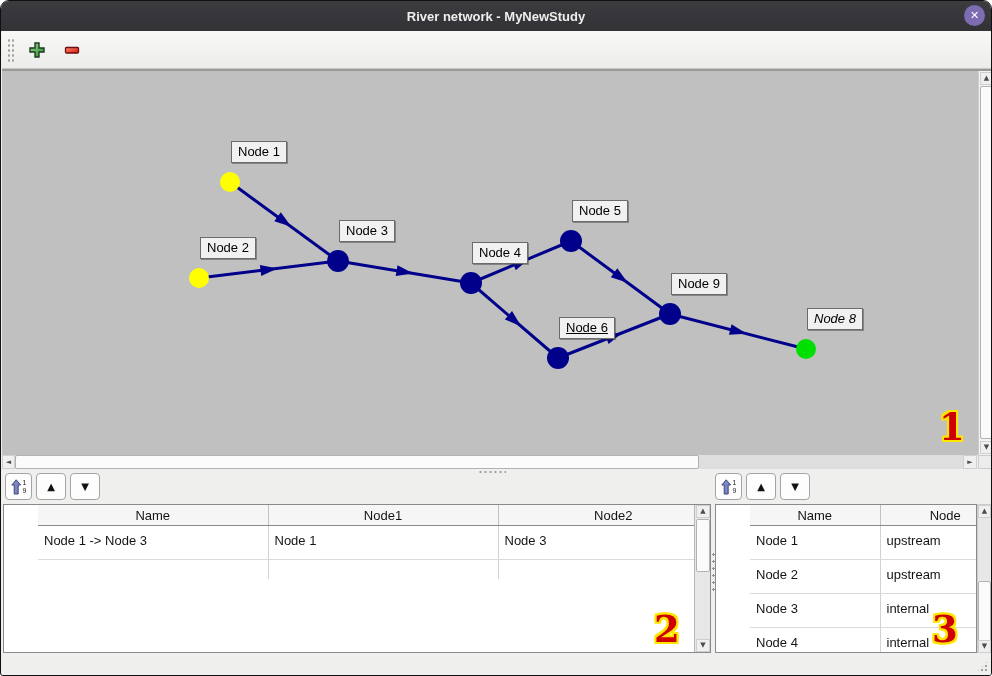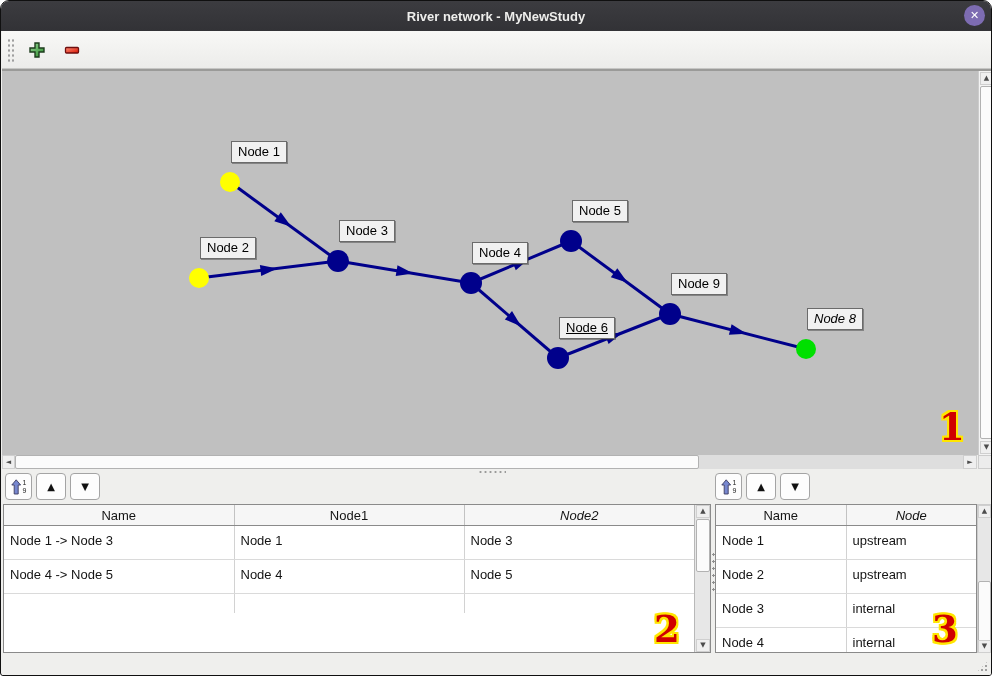--- a/index.html
+++ b/index.html
@@ -53,24 +53,24 @@
             display:flex; align-items:center; justify-content:center; padding:0; cursor:pointer; }
   .sq-btn.sort { width:27px; } .sq-btn.move { width:30px; }
   .sq-btn .tri-b { font-family:"DejaVu Sans",sans-serif; font-size:10px; color:#111111; line-height:10px; }
   .sort-inner { display:flex; align-items:center; gap:1px; }
   .sort-digits { display:flex; flex-direction:column; justify-content:space-between; height:15px; font-size:7px; line-height:7px; color:#222; }
 
   
   .tblbox { position:absolute; top:503px; height:149px; background:#ffffff; border:1px solid #8a8a8a; box-sizing:border-box; display:flex; }
   .tbl-left { left:2px; width:708px; } .tbl-right { left:714px; width:262px; }
   .tbl-content { flex:1; overflow:hidden; }
-  table { border-collapse:collapse; width:100%; table-layout:fixed; font-size:13px; color:#141414; }
+  table { border-collapse:collapse; width:100%; table-layout:fixed; font-size:13px; color:#141414;margin-left:34px; }
   thead th { height:20px; font-weight:normal; text-align:center; background:#f6f6f6;
              border-bottom:1px solid #8a8a8a; border-right:1px solid #c2c2c2; padding:0; }
-  thead th:last-child { border-right:none;font-style:italic; }
+  thead th:last-child { border-right:none; }
   tbody td { height:29px; border-bottom:1px solid #dadada; border-right:1px solid #d2d2d2; padding:0 2px 4px 6px;
              overflow:hidden; white-space:nowrap; }
   tbody td:last-child { border-right:none; }
   tbody tr.pad-row td { height:8px; border-bottom:none; }
   .tbl-vscroll { position:relative; width:16px; border-left:1px solid #b8b8b8; background:#e7e7e7; box-sizing:border-box; }
   .vscroll-right { position:absolute; left:976px; top:503px; width:15px; height:150px; background:#e7e7e7; border:1px solid #cccccc; box-sizing:border-box; }
   .tbl-splitter { position:absolute; left:710px; top:550px; width:5px; height:40px; cursor:col-resize;
                   background-image:radial-gradient(circle,#8f8f8f 1px,transparent 1.2px); background-size:5px 7px; }
 
   
@@ -234,25 +234,20 @@
               <th>Node1</th>
               <th>Node2</th>
             </tr>
           </thead>
         <tbody>
             <tr>
               <td>Node 1 -&gt; Node 3</td>
               <td>Node 1</td>
               <td>Node 3</td>
             </tr>
-            <tr>
-              <td>Node 4 -&gt; Node 5</td>
-              <td>Node 4</td>
-              <td>Node 5</td>
-            </tr>
             <tr class="pad-row">
               <td>&nbsp;</td>
               <td>&nbsp;</td>
               <td>&nbsp;</td>
             </tr>
           </tbody>
       </table>
     </div>
     <div class="tbl-vscroll">
       <button class="sb-btn" style="left:1px; top:0; width:14px; height:13px;">

